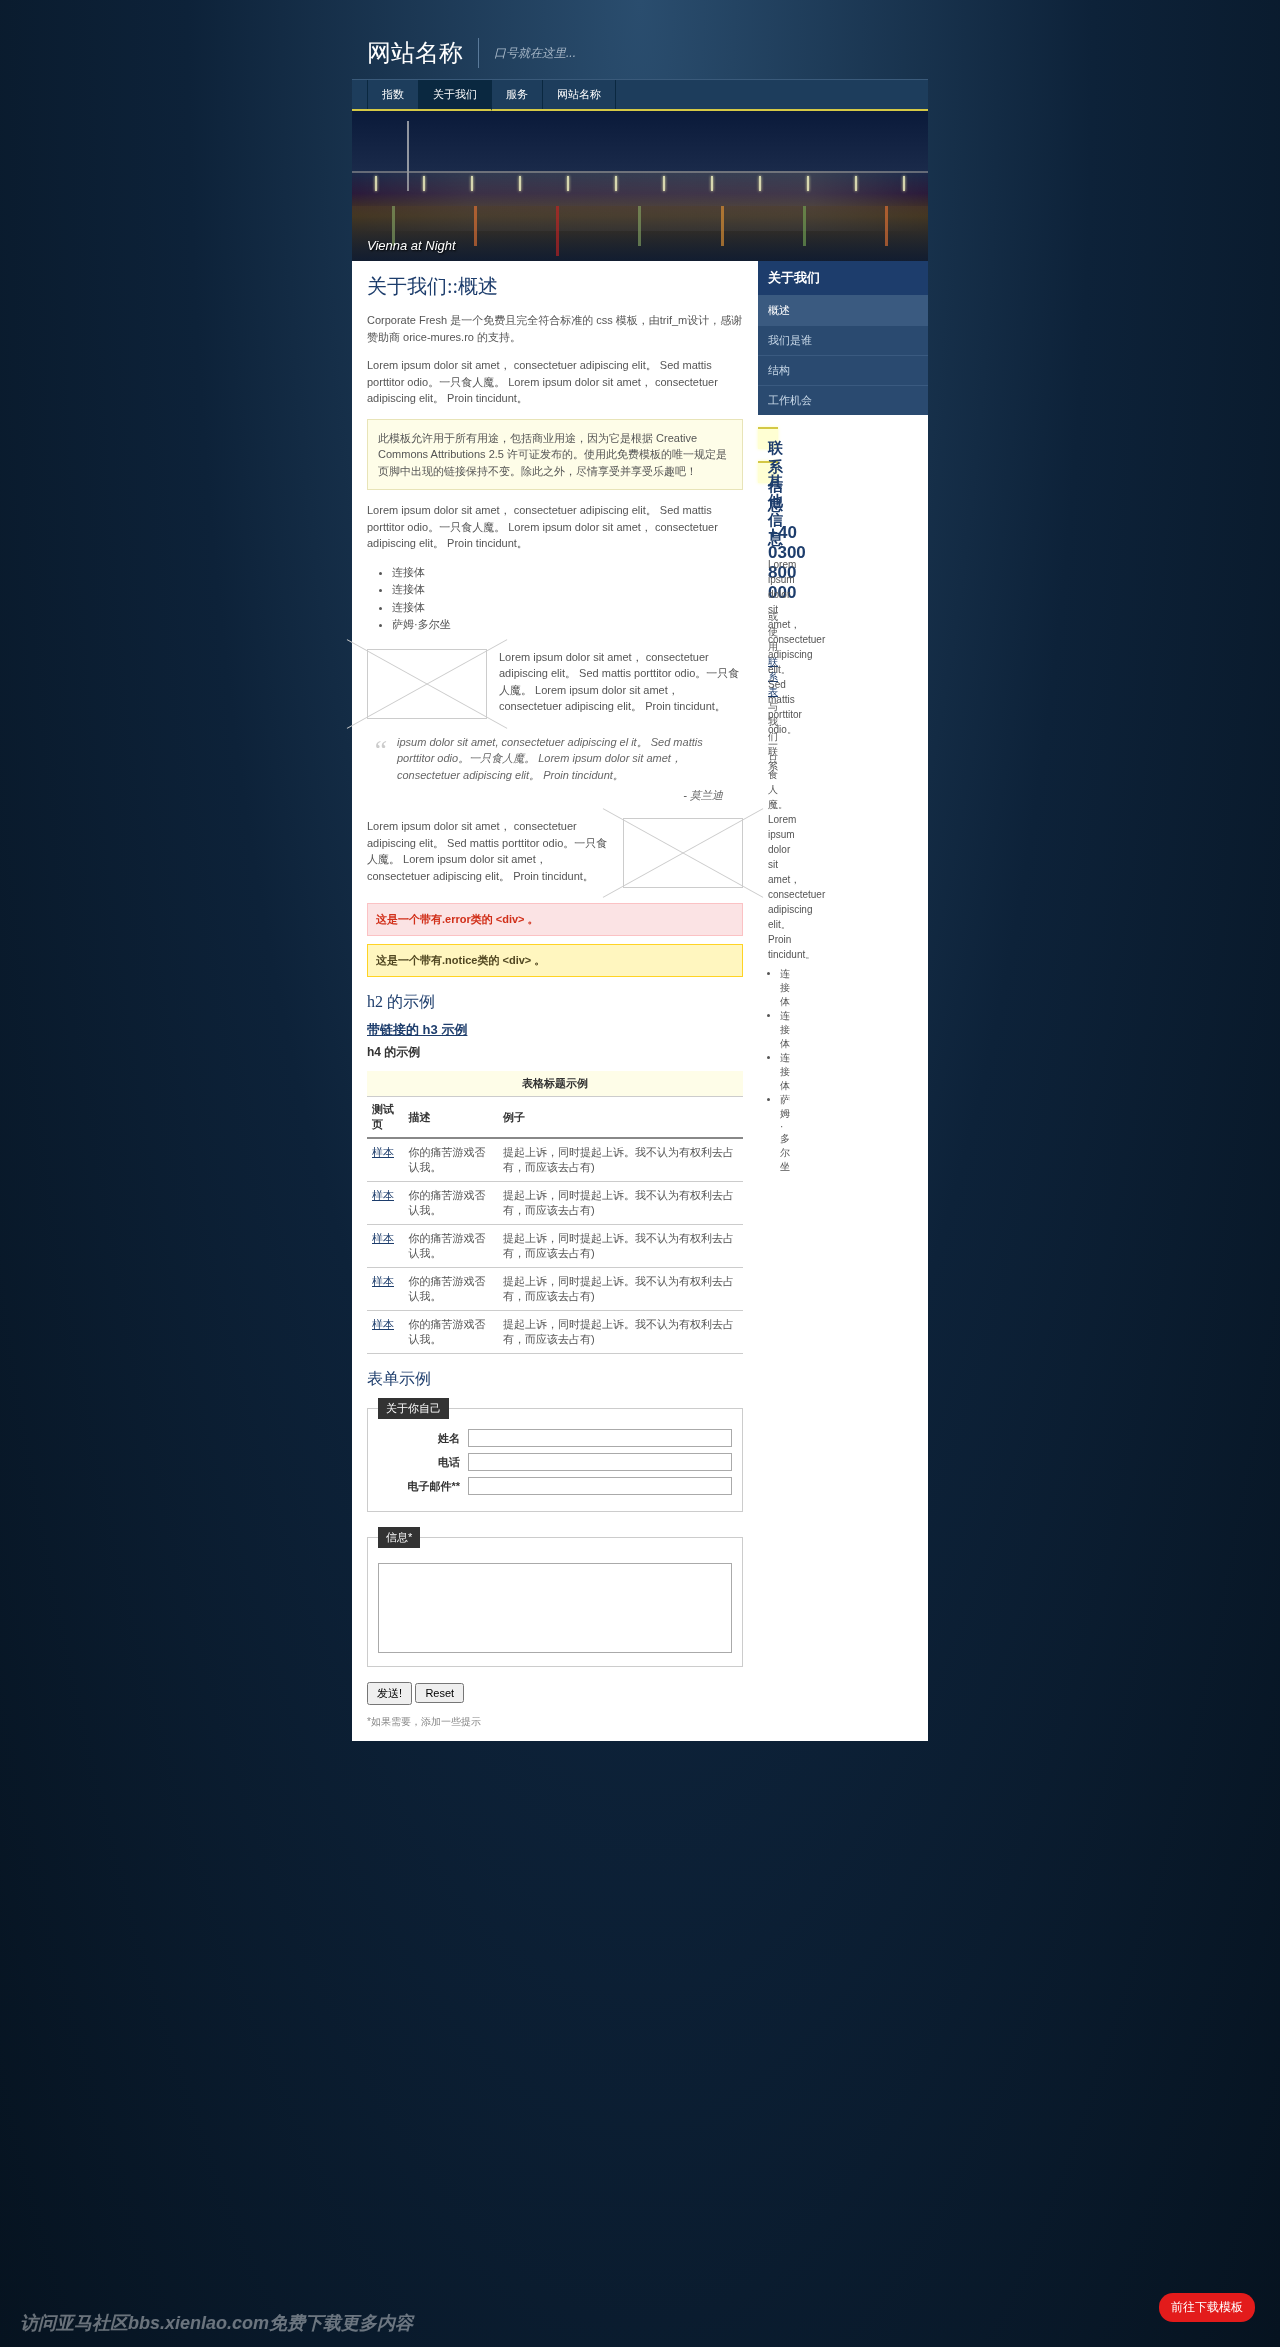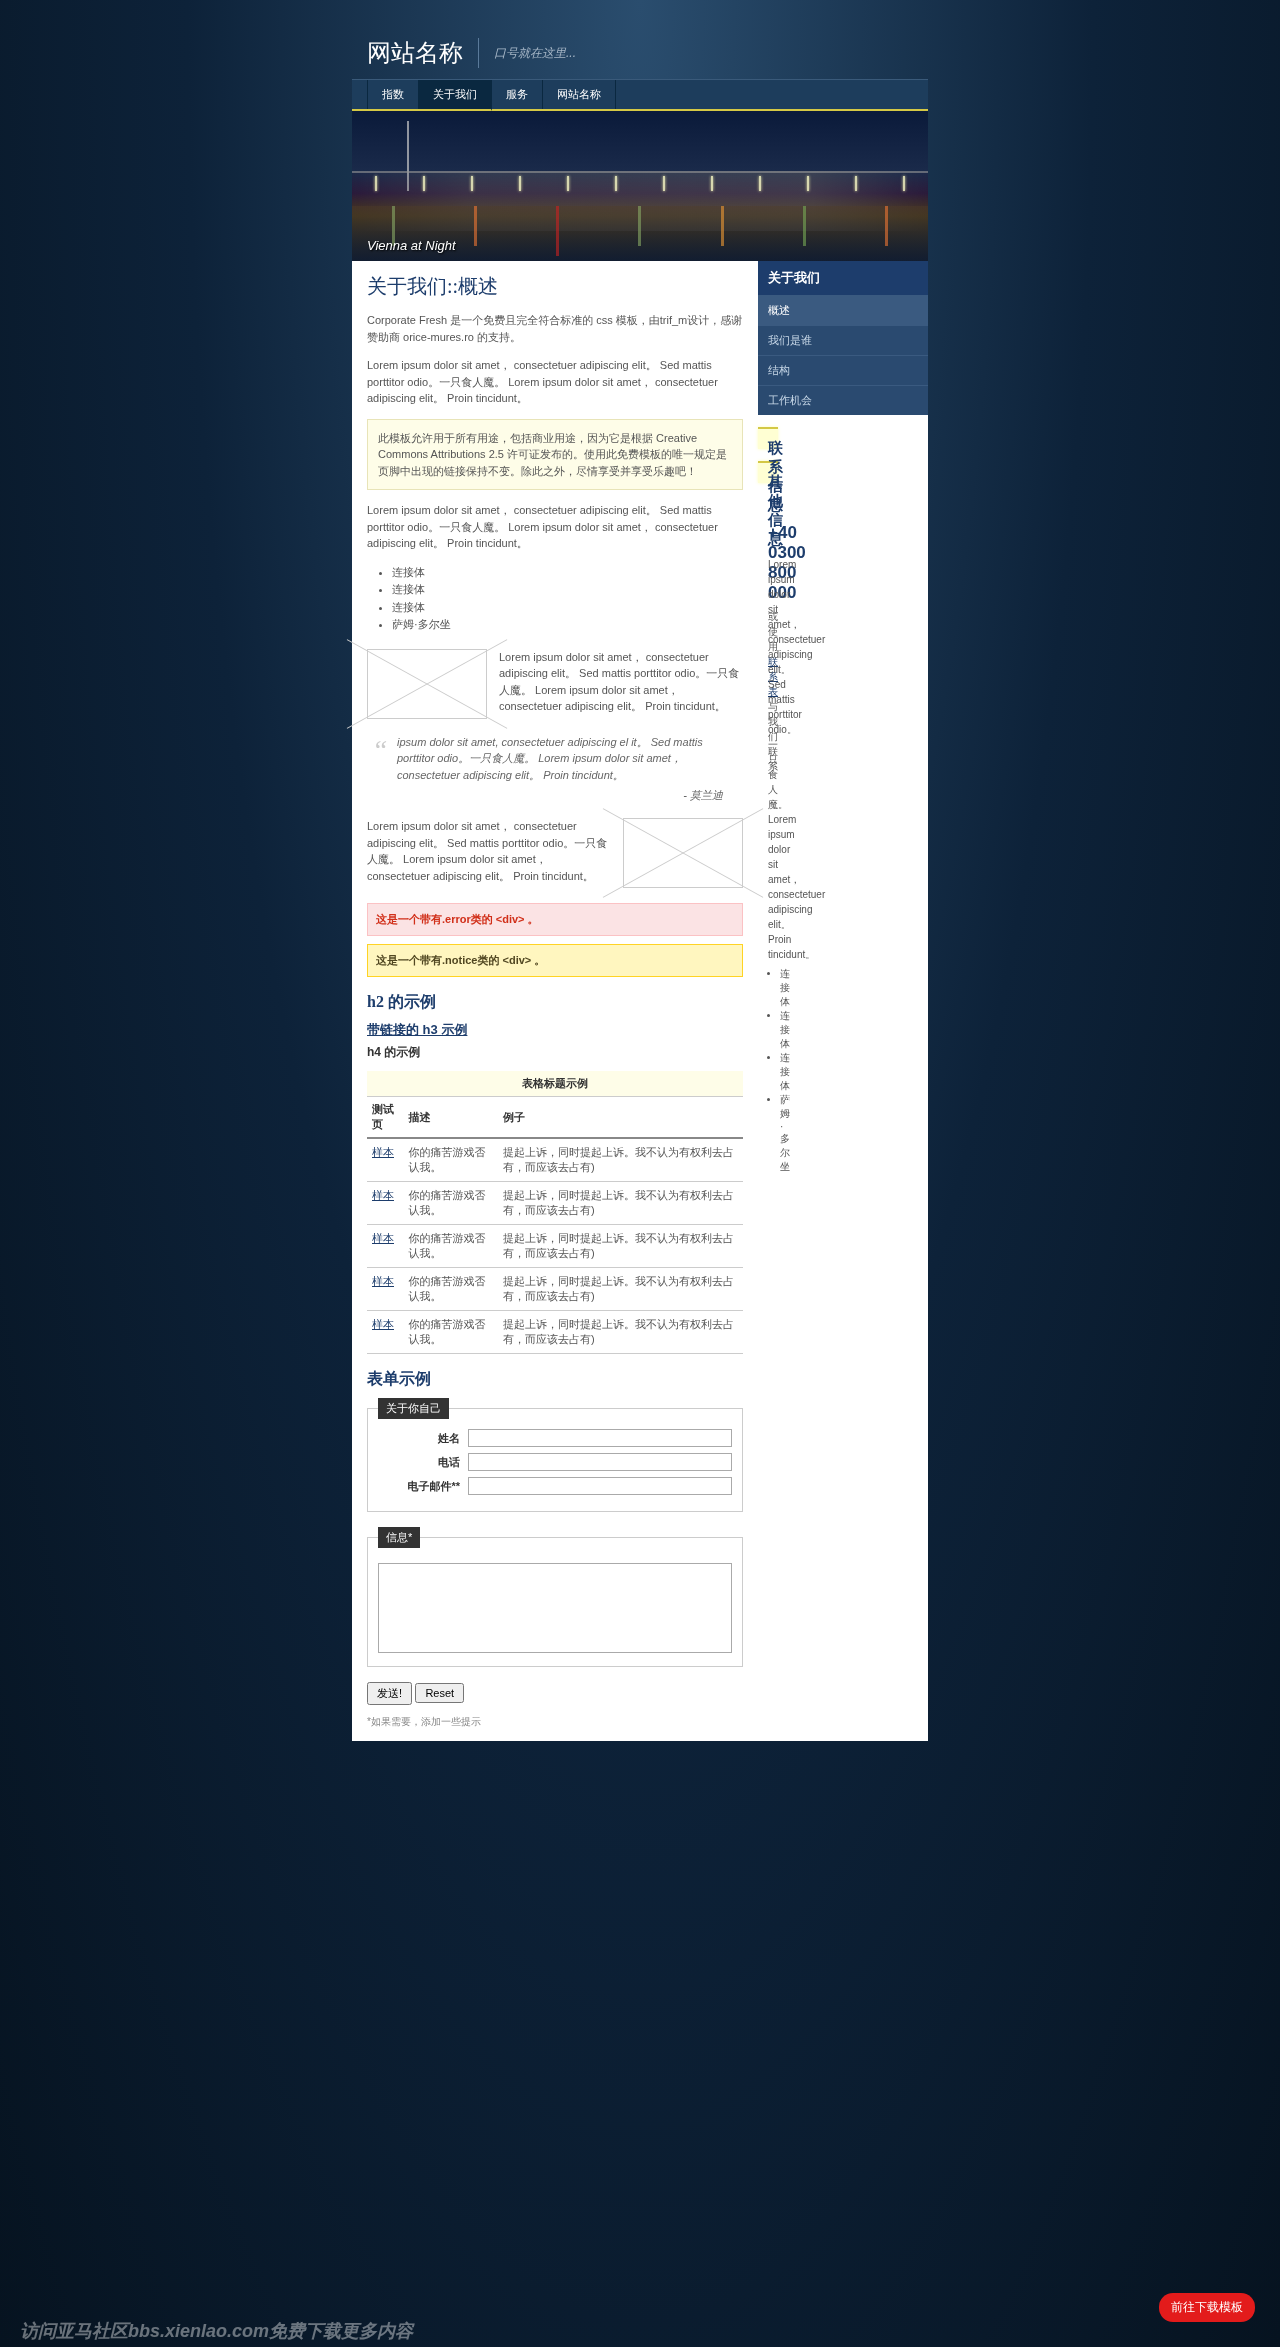--- a/index.html
+++ b/index.html
@@ -52,21 +52,21 @@
 .img-text-row .placeholder-img { width: 120px; height: 70px; }
 .img-text-row .placeholder-img::before, .img-text-row .placeholder-img::after { width: 155%; }
 .img-text-row p { flex: 1; margin: 0; }
 blockquote { margin: 15px 20px 5px 20px; font-style: italic; color: #666; font-size: 11px; line-height: 1.5; position: relative; padding-left: 10px; }
 blockquote::before { content: '“'; position: absolute; left: -15px; top: -5px; font-size: 28px; color: #ccc; font-family: Georgia, serif; }
 .quote-author { text-align: right; font-style: italic; color: #666; font-size: 11px; margin-bottom: 15px; margin-right: 20px; }
 .alert { border: 1px solid; padding: 8px; margin-bottom: 8px; font-size: 11px; font-weight: bold; }
 .alert.error { background: #fbe3e4; border-color: #fbc2c4; color: #d12f19; }
 .alert.notice { background: #fff6bf; border-color: #ffd324; color: #514721; }
 .alert.success { background: #e6efc2; border-color: #c6d880; color: #264409; }
-.main h2 { color: #1d3d6c; font-size: 16px; margin: 15px 0 8px; font-family: "KaiTi", serif; font-weight: bold; }
+.main h2 { color: #1d3d6c; font-size: 16px; margin: 15px 0 8px; font-family: "KaiTi", serif; font-weight: normal; }
 .main h3 { font-size: 13px; margin-bottom: 5px; }
 .main h3 a { color: #1d3d6c; text-decoration: underline; }
 .main h4 { font-size: 12px; margin-bottom: 10px; color: #333; }
 table { width: 100%; border-collapse: collapse; font-size: 11px; margin-bottom: 15px; }
 caption { background: #fefde8; padding: 5px; font-weight: bold; border-bottom: 1px solid #ccc; }
 th { text-align: left; padding: 5px; border-bottom: 2px solid #888; font-weight: bold; }
 td { padding: 6px 5px; border-bottom: 1px solid #ccc; vertical-align: top; color: #555; }
 td a { color: #1d3d6c; text-decoration: underline; }
 fieldset { border: 1px solid #ccc; padding: 10px; margin-bottom: 15px; }
 legend { background: #333; color: #fff; padding: 3px 8px; font-size: 11px; }
@@ -85,21 +85,21 @@
 .side-nav li a { display: block; padding: 7px 10px; color: #c8d8e8; font-size: 11px; text-decoration: none; }
 .side-nav li.active { background: #3a5a80; }
 .side-nav li.active a { color: #fff; }
 .side-box.light { padding: 10px; border-top: 2px solid #d4c845; }
 .side-box.light h3 { color: #1d3d6c; font-size: 15px; font-family: "KaiTi", serif; margin-bottom: 8px; }
 .phone { color: #1d3d6c; font-size: 17px; font-weight: bold; margin-bottom: 6px; }
 .side-box.light p { font-size: 10px; color: #555; line-height: 1.5; }
 .side-box.light a { color: #1d3d6c; text-decoration: underline; }
 .side-box.light ul { margin-left: 12px; margin-top: 5px; }
 .side-box.light li { font-size: 10px; color: #555; list-style: disc; }
-.watermark { position: fixed; bottom: 4px; left: 20px; color: rgba(255,255,255,0.4); font-size: 18px; font-weight: bold; font-style: italic; pointer-events: none; }
+.watermark { position: fixed; bottom: 12px; left: 20px; color: rgba(255,255,255,0.4); font-size: 18px; font-weight: bold; font-style: italic; pointer-events: none; }
 .cta-btn { position: fixed; bottom: 25px; right: 25px; background: #e31b1b; color: #fff; padding: 6px 12px; border-radius: 14px; font-size: 12px; cursor: pointer; }
 </style>
 </head>
 <body>
 
 <div class="wrapper">
   <div class="header">
     <h1 class="site-name">网站名称</h1>
     <div class="divider"></div>
     <div class="slogan">口号就在这里...</div>

